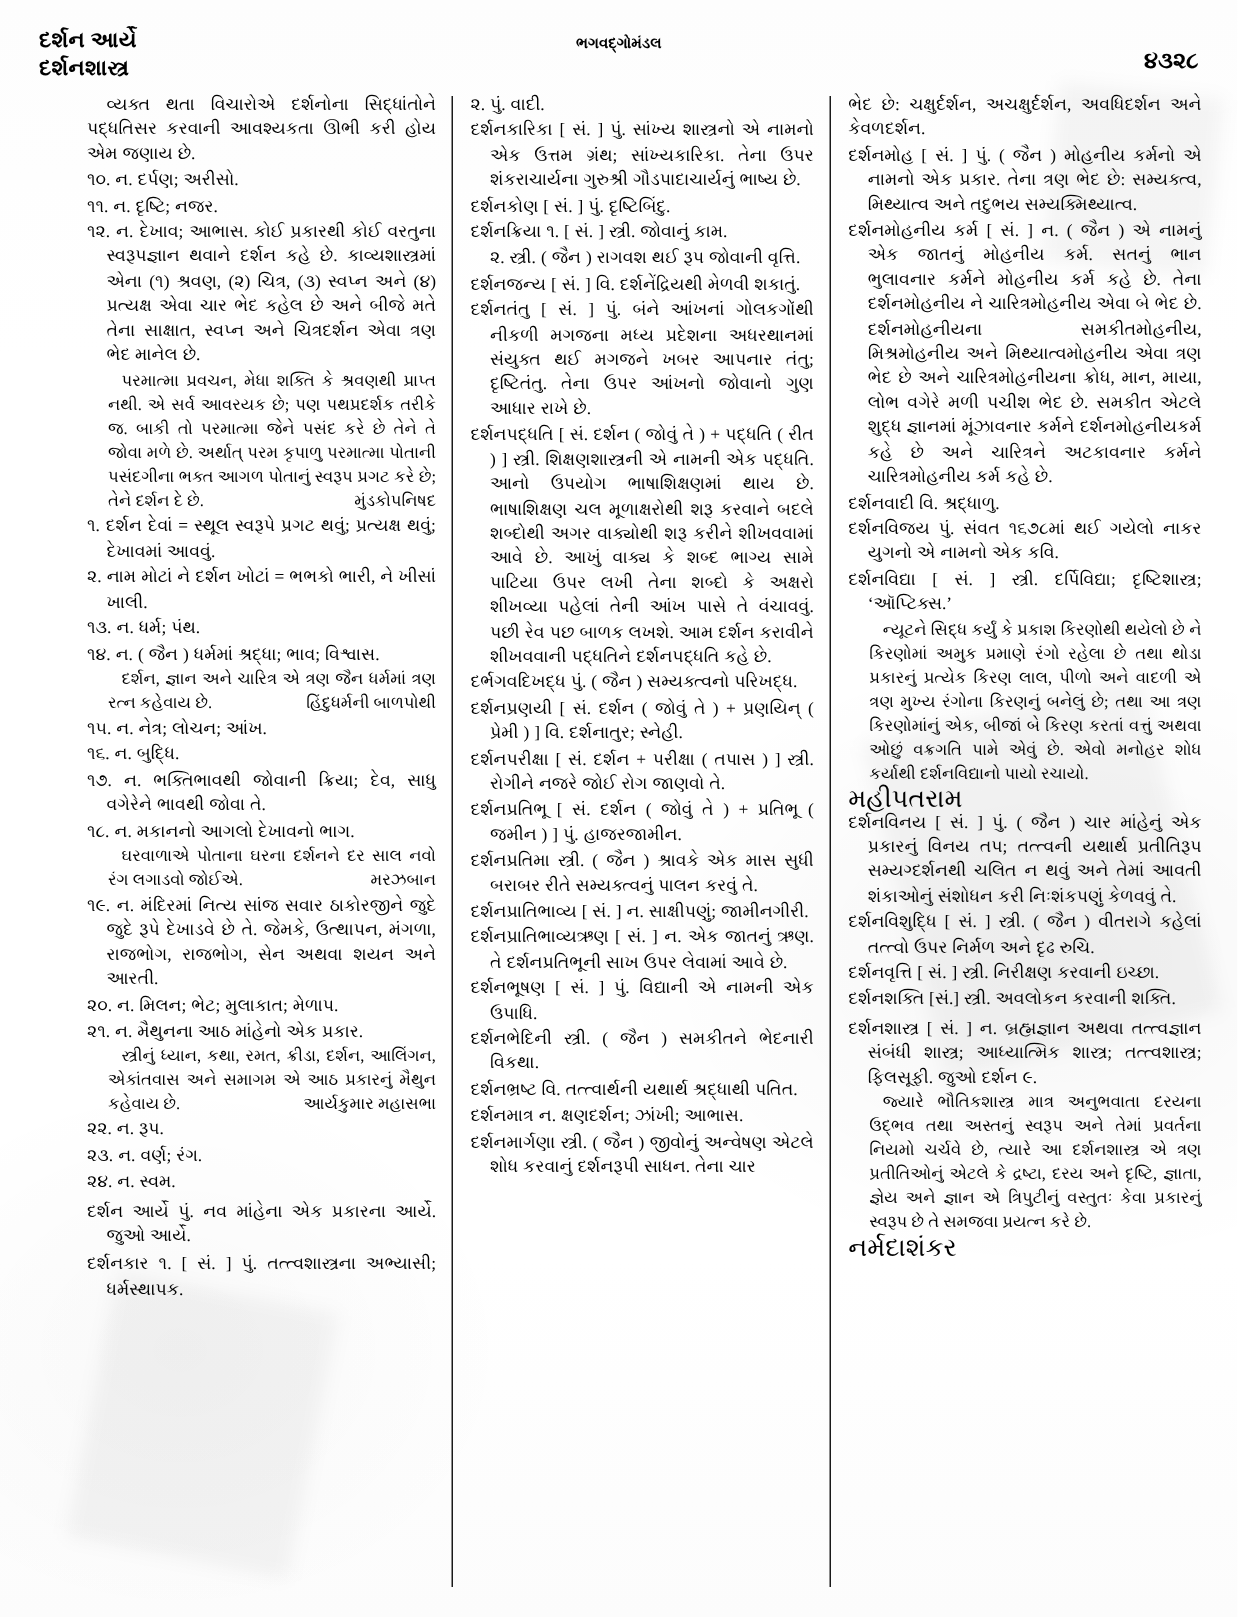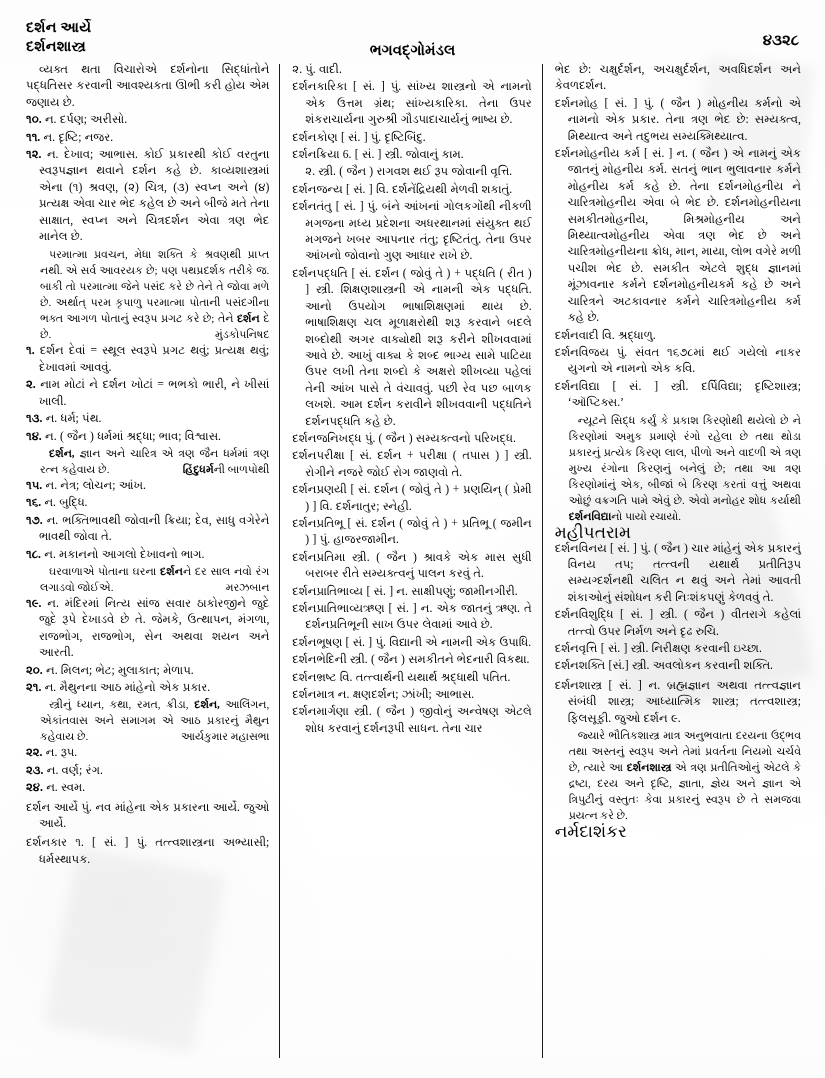--- a/index.html
+++ b/index.html
@@ -50,24 +50,24 @@
     top: 0;
     font-weight: bold;
     font-size: 14.5px;
     line-height: 19px;
     letter-spacing: 0.2px;
   }
   .hdr-left div { white-space: nowrap; }
   .hdr-center {
     position: absolute;
     left: 0; right: 0;
-    top: 24px;
+    top: 6px;
     text-align: center;
     font-weight: bold;
-    font-size: 15px;
+    font-size: 10px;
   }
   .hdr-right {
     position: absolute;
     right: 0;
     top: 14px;
     font-weight: bold;
     font-size: 15px;
   }
 
   
@@ -78,21 +78,21 @@
     width: 781px;
     height: 1002px;
     display: flex;
     align-items: stretch;
   }
   .col {
     position: relative;
     box-sizing: border-box;
     overflow: hidden;
   }
-  .col-1 { width: 258px; padding: 0 10px 0 4px; }
+  .col-1 { width: 258px; padding: 0 10px 0 4px; margin-left: 32px; }
   .col-2 { width: 262px; padding: 0 10px 0 12px; }
   .col-3 { width: 261px; padding: 0 2px 0 12px; }
 
   .col-rule {
     width: 0;
     border-left: 1.6px solid #1a1a1a;
     margin: 2px 0 6px 0;
     flex: 0 0 auto;
     align-self: stretch;
   }
@@ -119,21 +119,21 @@
   }
   .quote {
     font-size: 11px;
     line-height: 16px;
     text-align: justify;
     padding-left: 14px;
     text-indent: 9px;
     margin: 0 0 1px 0;
   }
   .headword { font-weight: normal; }
-  .bold { font-weight: bold; }
+  .bold { font-weight: normal; }
   .src {
     display: block;
     font-size: 17px;
     line-height: 16px;
     padding-right: 2px;
   }
   .src-inline {
     float: right;
     font-size: 11px;
   }
@@ -275,40 +275,40 @@
 
       <p class="entry">૨. પું. વાદી.</p>
 
       <p class="entry hang">
         <span class="headword">દર્શનકારિકા</span><span> [ સં. ] પું. સાંખ્ય શાસ્ત્રનો એ નામનો એક ઉત્તમ ગ્રંથ; સાંખ્યકારિકા. તેના ઉપર શંકરાચાર્યના ગુરુશ્રી ગૌડપાદાચાર્યનું ભાષ્ય છે.</span>
       </p>
       <p class="entry hang">
         <span class="headword">દર્શનકોણ</span><span> [ સં. ] પું. દૃષ્ટિબિંદુ.</span>
       </p>
       <p class="entry hang">
-        <span class="headword">દર્શનક્રિયા 6.</span><span> [ સં. ] સ્ત્રી. જોવાનું કામ.</span>
+        <span class="headword">દર્શનક્રિયા ૧.</span><span> [ સં. ] સ્ત્રી. જોવાનું કામ.</span>
       </p>
       <p class="entry indent">૨. સ્ત્રી. ( જૈન ) રાગવશ થઈ રૂપ જોવાની વૃત્તિ.</p>
       <p class="entry hang">
         <span class="headword">દર્શનજન્ય</span><span> [ સં. ] વિ. દર્શનેંદ્રિયથી મેળવી શકાતું.</span>
       </p>
       <p class="entry hang">
         <span class="headword">દર્શનતંતુ</span><span> [ સં. ] પું. બંને આંખનાં ગોલકગોંથી નીકળી મગજના મધ્ય પ્રદેશના અધરથાનમાં સંયુક્ત થઈ મગજને ખબર આપનાર તંતુ; દૃષ્ટિતંતુ. તેના ઉપર આંખનો જોવાનો ગુણ આધાર રાખે છે.</span>
       </p>
       <p class="entry hang">
         <span class="headword">દર્શનપદ્ધતિ</span><span> [ સં. દર્શન ( જોવું તે ) + પદ્ધતિ ( રીત ) ] સ્ત્રી. શિક્ષણશાસ્ત્રની એ નામની એક પદ્ધતિ. આનો ઉપયોગ ભાષાશિક્ષણમાં થાય છે. ભાષાશિક્ષણ ચલ મૂળાક્ષરોથી શરૂ કરવાને બદલે શબ્દોથી અગર વાક્યોથી શરૂ કરીને શીખવવામાં આવે છે. આખું વાક્ય કે શબ્દ ભાગ્ય સામે પાટિયા ઉપર લખી તેના શબ્દો કે અક્ષરો શીખવ્યા પહેલાં તેની આંખ પાસે તે વંચાવવું. પછી રેવ પછ બાળક લખશે. આમ દર્શન કરાવીને શીખવવાની પદ્ધતિને દર્શનપદ્ધતિ કહે છે.</span>
       </p>
       <p class="entry hang">
-        <span class="headword">દર્શનજનિખદ્ધ</span><span> પું. ( જૈન ) સમ્યક્ત્વનો પરિખદ્ધ.</span>
+        <span class="headword">દર્ભગવદિખદ્ધ</span><span> પું. ( જૈન ) સમ્યક્ત્વનો પરિખદ્ધ.</span>
+      </p>
+      <p class="entry hang">
+        <span class="headword">દર્શનપ્રણયી</span><span> [ સં. દર્શન ( જોવું તે ) + પ્રણયિન્ ( પ્રેમી ) ] વિ. દર્શનાતુર; સ્નેહી.</span>
       </p>
       <p class="entry hang">
         <span class="headword">દર્શનપરીક્ષા</span><span> [ સં. દર્શન + પરીક્ષા ( તપાસ ) ] સ્ત્રી. રોગીને નજરે જોઈ રોગ જાણવો તે.</span>
-      </p>
-      <p class="entry hang">
-        <span class="headword">દર્શનપ્રણયી</span><span> [ સં. દર્શન ( જોવું તે ) + પ્રણયિન્ ( પ્રેમી ) ] વિ. દર્શનાતુર; સ્નેહી.</span>
       </p>
       <p class="entry hang">
         <span class="headword">દર્શનપ્રતિભૂ</span><span> [ સં. દર્શન ( જોવું તે ) + પ્રતિભૂ ( જમીન ) ] પું. હાજરજામીન.</span>
       </p>
       <p class="entry hang">
         <span class="headword">દર્શનપ્રતિમા</span><span> સ્ત્રી. ( જૈન ) શ્રાવકે એક માસ સુધી બરાબર રીતે સમ્યક્ત્વનું પાલન કરવું તે.</span>
       </p>
       <p class="entry hang">
         <span class="headword">દર્શનપ્રાતિભાવ્ય</span><span> [ સં. ] ન. સાક્ષીપણું; જામીનગીરી.</span>
       </p>

